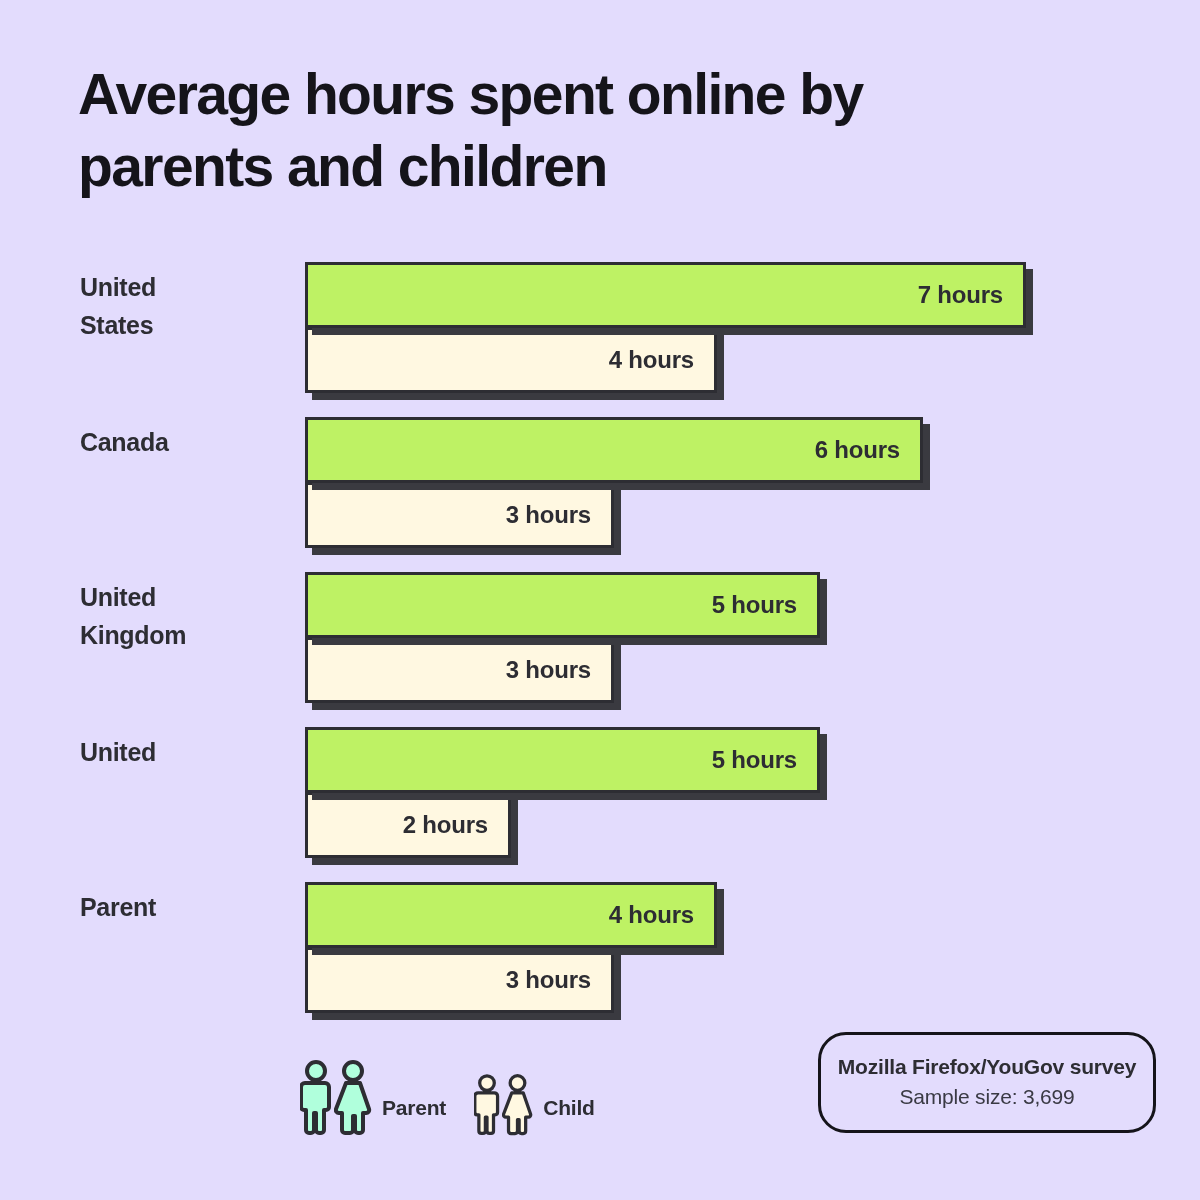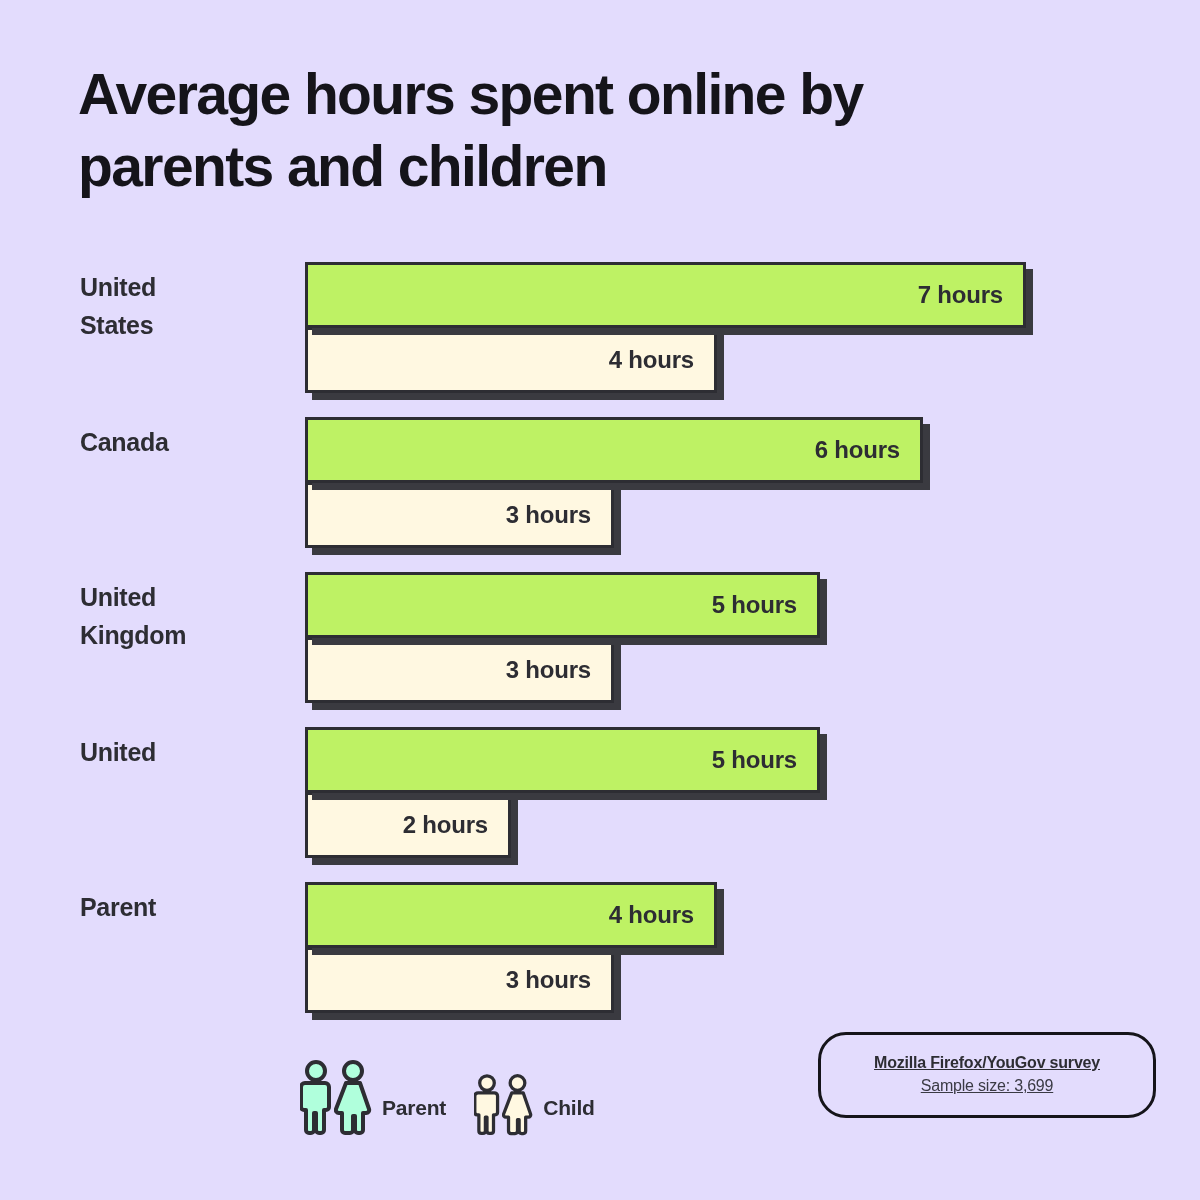--- a/index.html
+++ b/index.html
@@ -124,25 +124,24 @@
     top: 1032px;
     width: 338px;
     box-sizing: border-box;
     padding: 17px 14px 18px;
     border: 3px solid #15141a;
     border-radius: 28px;
     text-align: center;
     background: #e3dcfd;
   }
   #source-box .src-line {
-    font-size: 16px;
+    font-size: 21px;
     line-height: 1.42;
     letter-spacing: -0.2px;
     color: #3a3a44;
-    text-decoration: underline;
   }
   #source-box .src-line.bold {
     font-weight: bold;
     color: #2d2d33;
   }
 </style>
 </head>
 <body>
 
 <h1 id="chart-title">Average hours spent online by

